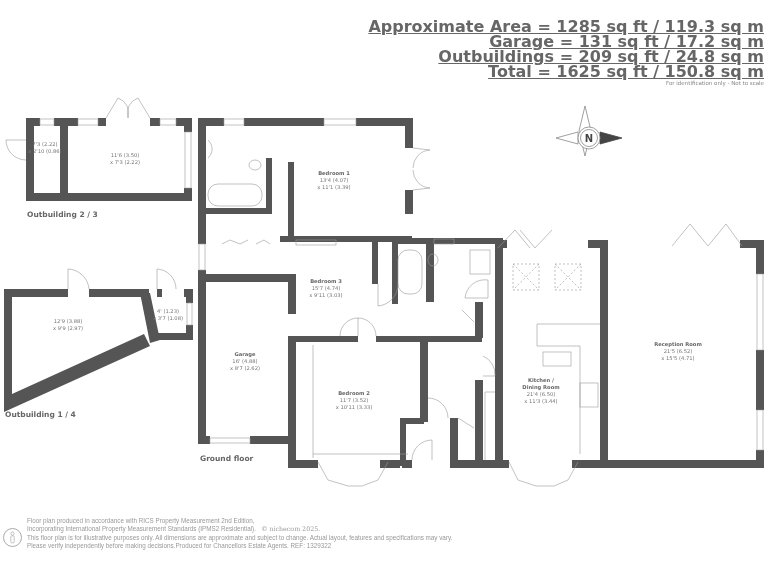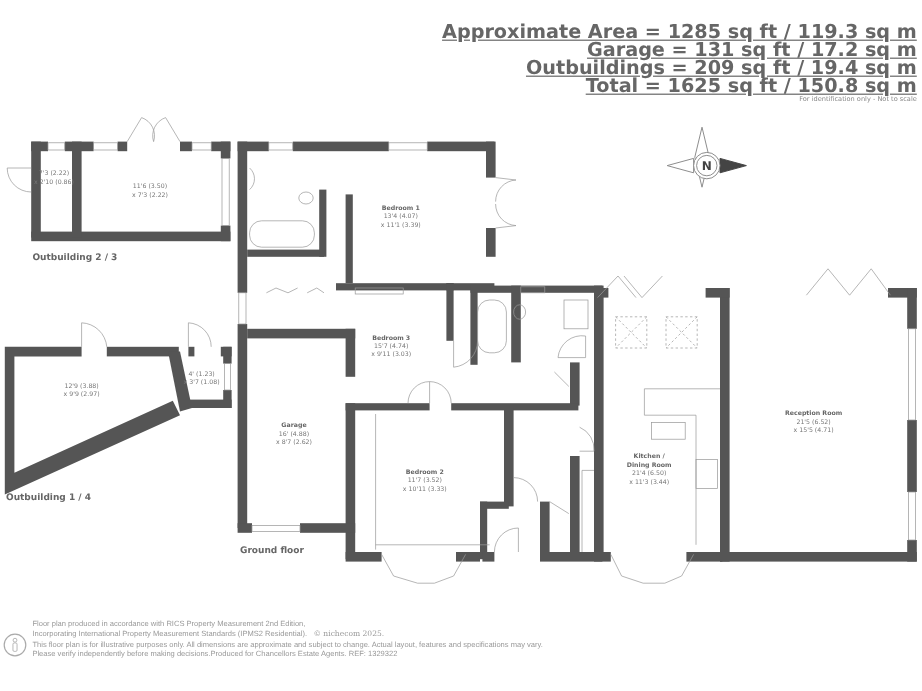--- a/index.html
+++ b/index.html
@@ -14,21 +14,21 @@
   .footer { position: absolute; left: 27px; top: 517px; font-size: 6.3px; color: #999; line-height: 8.4px; }
   .footer .brand { font-family: "DejaVu Serif", serif; color: #999; }
   .person-icon { position: absolute; left: 3px; top: 528px; width: 17px; height: 17px; border: 1px solid #aaa; border-radius: 50%; }
 </style>
 </head>
 <body>
 
 <div class="areas">
   <div class="line">Approximate Area = 1285 sq ft / 119.3 sq m</div>
   <div class="line">Garage = 131 sq ft / 17.2 sq m</div>
-  <div class="line">Outbuildings = 209 sq ft / 19.4 sq m</div>
+  <div class="line">Outbuildings = 209 sq ft / 24.8 sq m</div>
   <div class="line">Total = 1625 sq ft / 150.8 sq m</div>
   <div class="note">For identification only - Not to scale</div>
 </div>
 
 <svg class="plan" width="768" height="576" viewBox="0 0 768 576">
 
   <g stroke="#888" stroke-width="0.8" fill="none">
     <polygon points="585,106 591,131 585,156 579,131" fill="#fff"></polygon>
     <polygon points="556,138 578,132 578,144" fill="#fff"></polygon>
     <polygon points="622,138 600,132 600,144" fill="#444" stroke="#444"></polygon>

